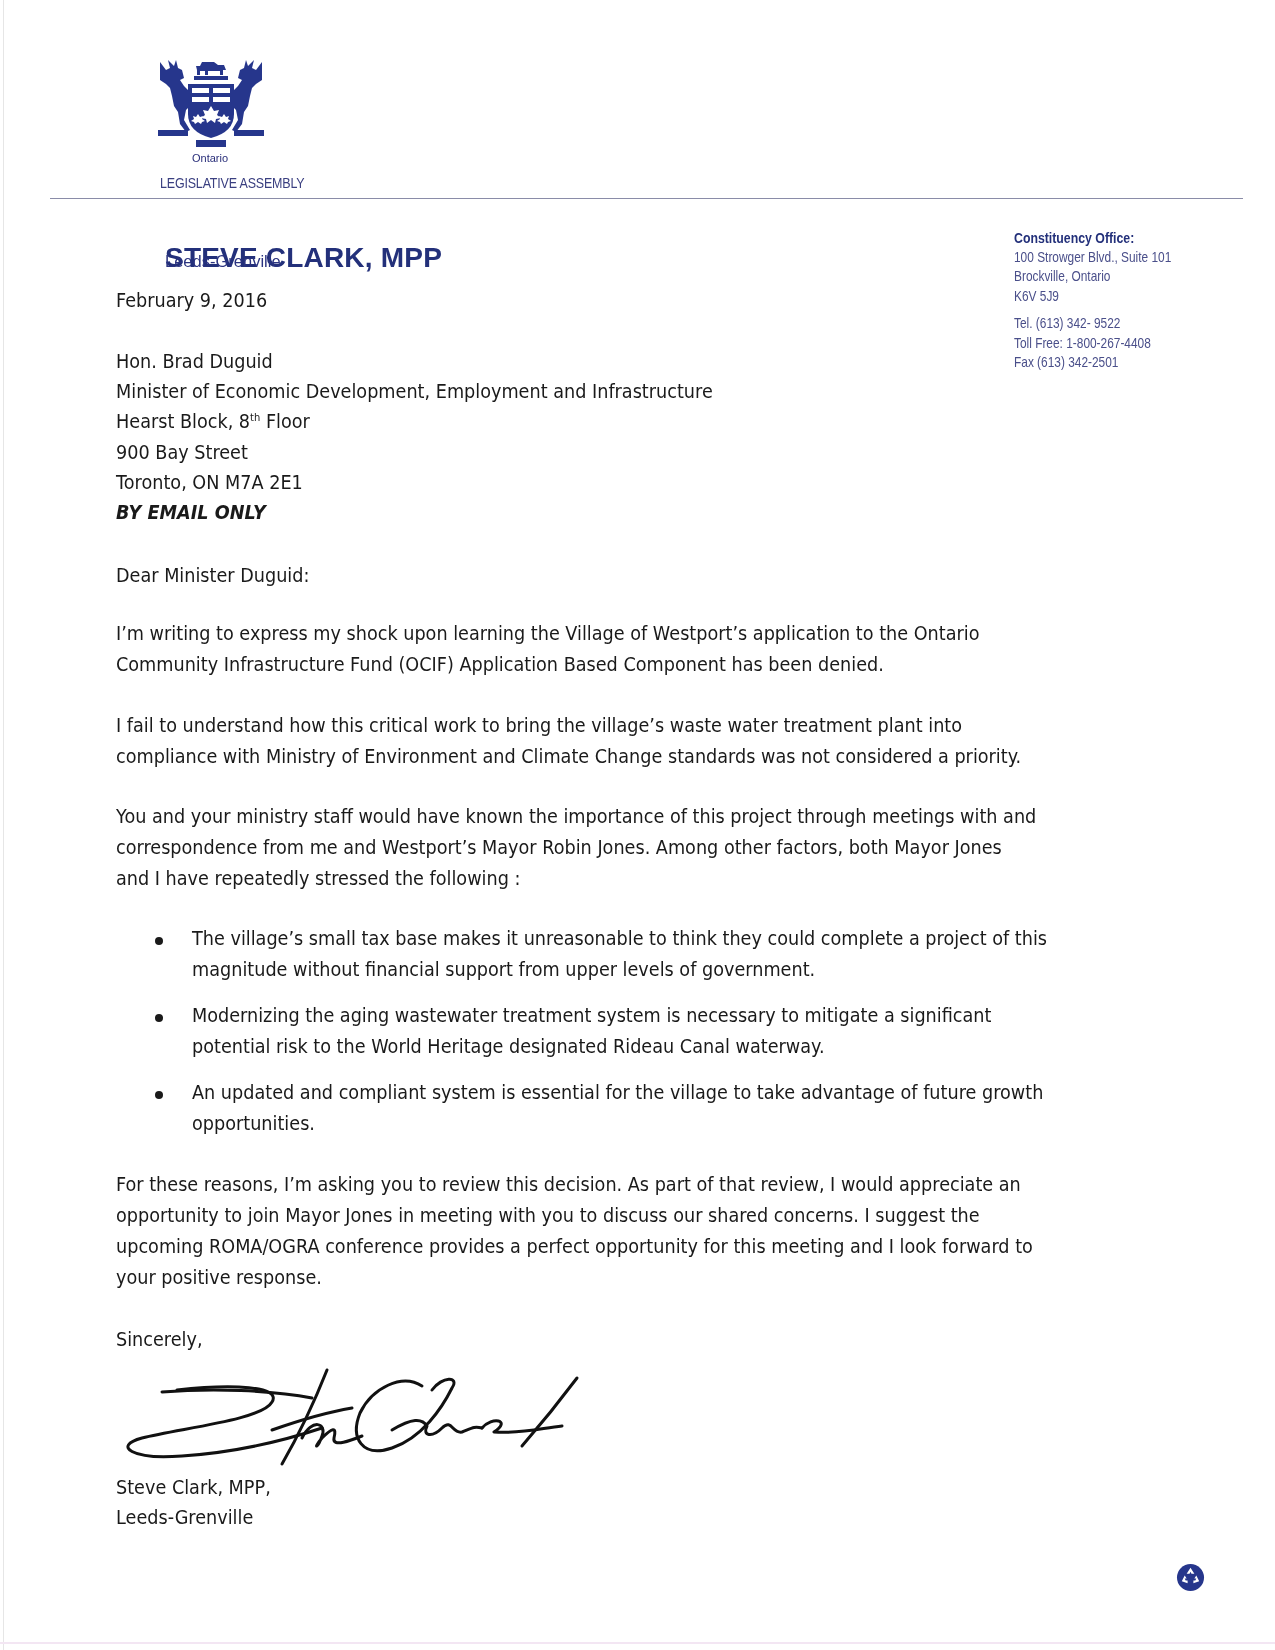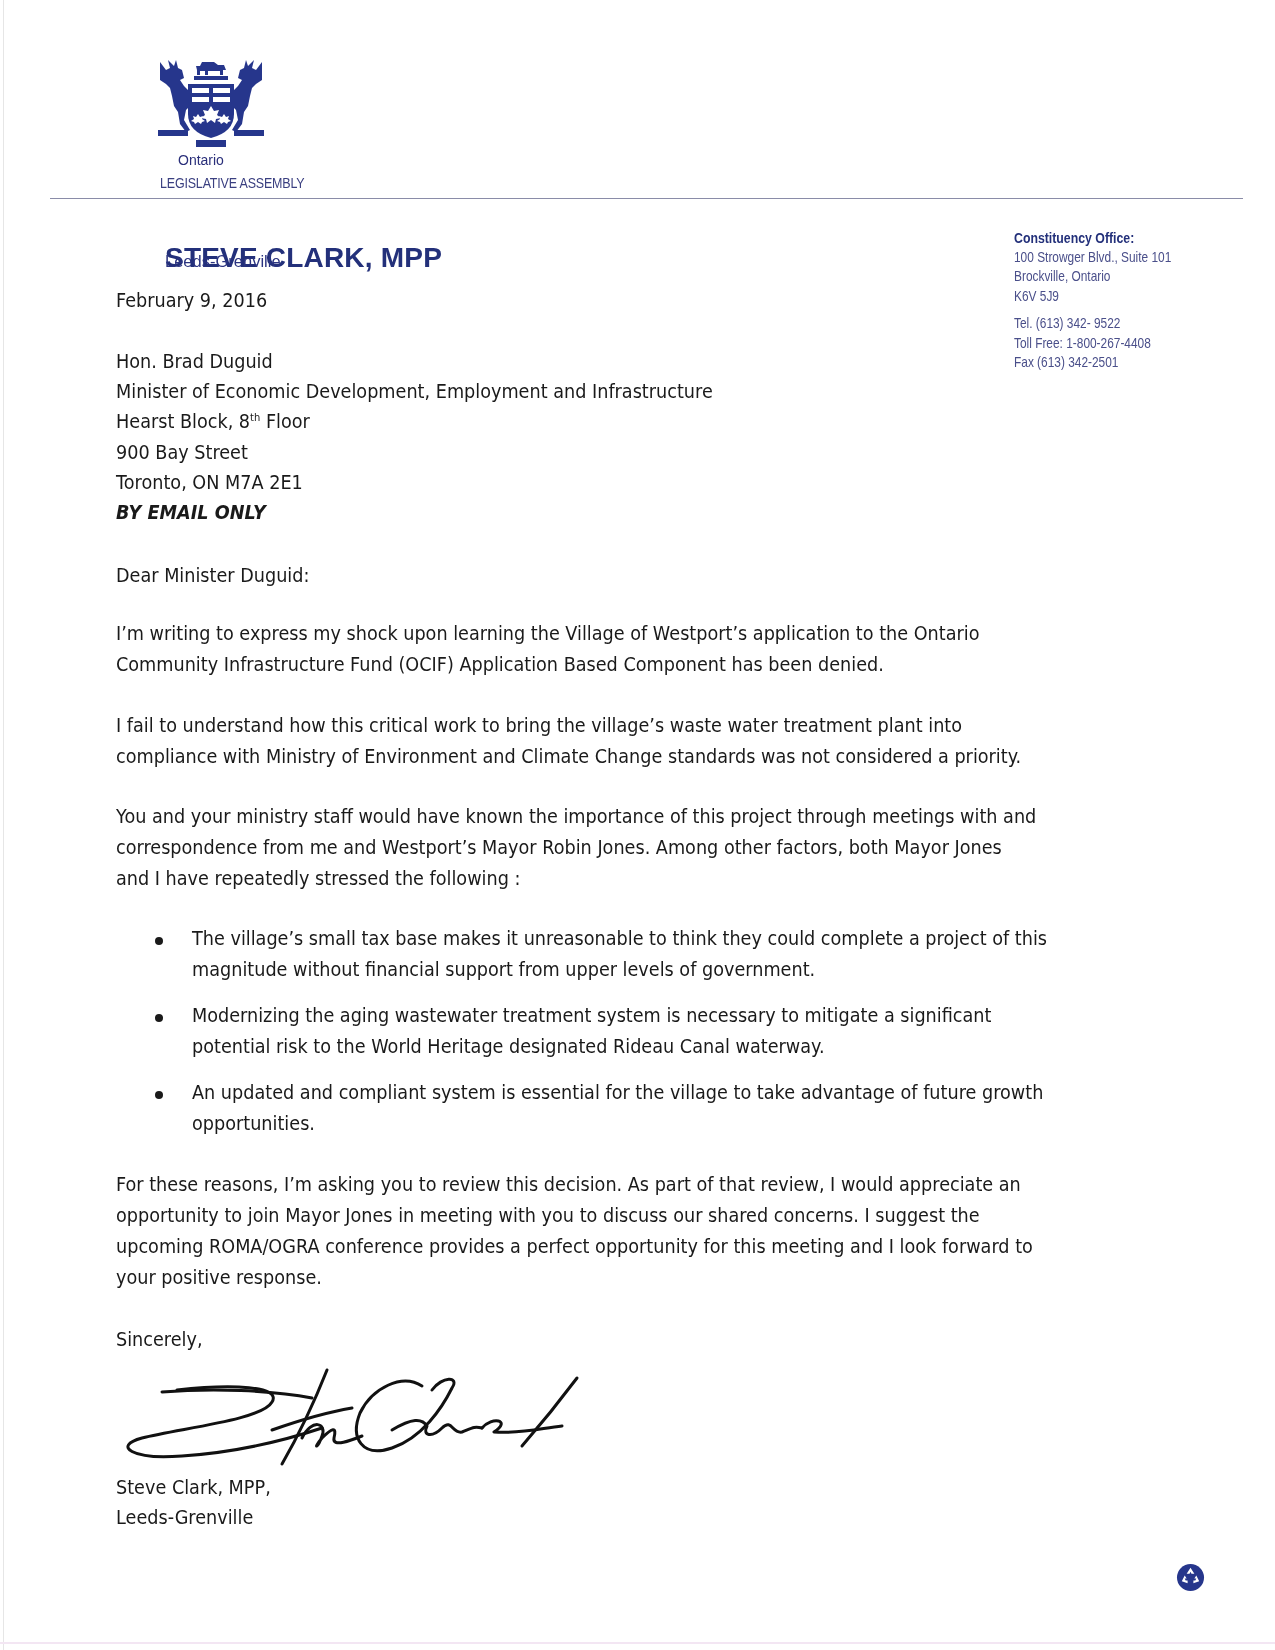--- a/index.html
+++ b/index.html
@@ -1,21 +1,21 @@
 <!DOCTYPE html>
 <html><head>
 <meta charset="utf-8">
 <style>
   html, body { margin:0; padding:0; background:#ffffff; }
   body { width:1275px; height:1650px; position:relative; overflow:hidden; font-family:"Liberation Sans", sans-serif; }
   .abs { position:absolute; }
   .left-edge { left:3px; top:0; width:1px; height:1650px; background:#e6e6e6; }
   .bottom-edge { left:0; top:1642px; width:1275px; height:2px; background:#f3e6f3; }
   .crest { left:158px; top:58px; width:106px; height:96px; }
-  .ontario { left:178px; top:152px; width:64px; font-size:14px; color:#2a2f7a; }
+  .ontario { left:178px; top:152px; width:64px; text-align:center; font-size:11px; color:#2a2f7a; }
   .leg { left:160px; top:175px; font-size:14.5px; color:#3a3f80; letter-spacing:-0.2px; transform:scaleX(0.86); transform-origin:left top; }
   .rule { left:50px; top:198px; width:1193px; height:1px; background:#8a8ca8; }
   .mpp-name { left:165px; top:226px; font-size:28px; font-weight:bold; color:#23307a; letter-spacing:0.2px;margin-top:16px; }
   .riding { left:165px; top:252px; font-size:16.5px; color:#2b3380; }
   .office { left:1014px; top:228px; color:#4a4f8a; font-size:14.5px; line-height:19.5px; transform:scaleX(0.82); transform-origin:left top; white-space:nowrap; }
   .office .title { font-weight:bold; color:#23307a; font-size:15px; }
   .office .gap { height:8px; }
   .letter { font-family:"DejaVu Sans", sans-serif; font-size:19.5px; color:#1a1a1a; transform:scaleX(0.905); transform-origin:left top; white-space:nowrap; }
   .bullet-dot { position:absolute; width:8px; height:8px; border-radius:50%; background:#1a1a1a; }
   sup { font-size:11px; line-height:0; }

